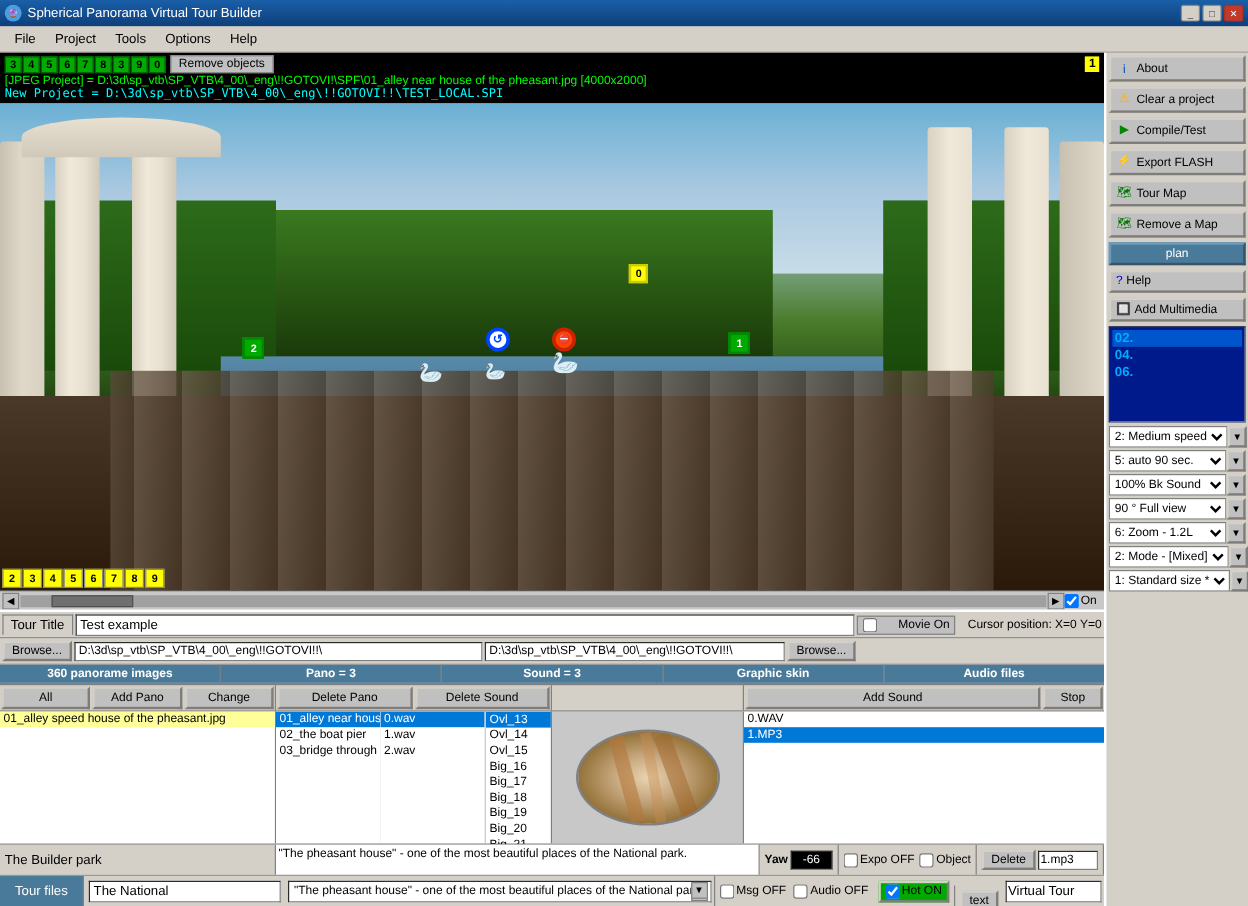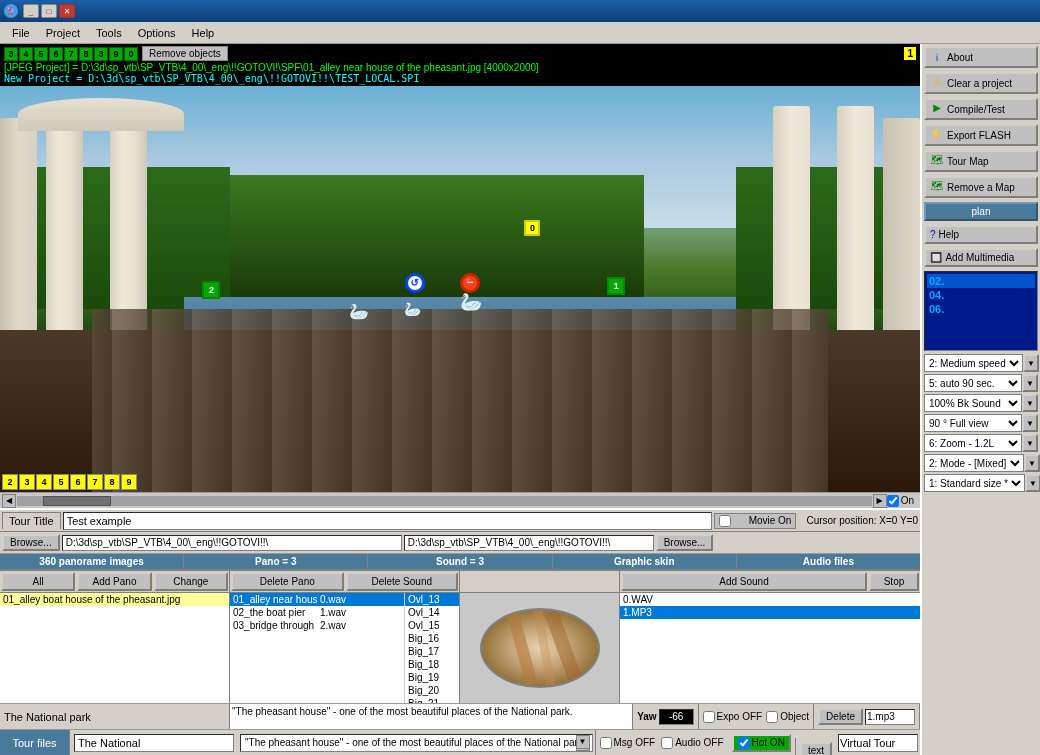--- a/index.html
+++ b/index.html
@@ -176,20 +176,21 @@
     .on-check-area { margin-left: auto; display: flex; align-items: center; gap: 2px; padding-right: 2px; }
 
     .desc-scroll { flex: 1; border-right: 1px solid #808080; }
     .desc-textarea { width: 100%; height: 100%; border: none; background: white; font-size: 10px; resize: none; padding: 2px; font-family: Arial, sans-serif; }
   </style>
 </head>
 <body>
 
 <div class="titlebar">
   <div class="icon">🔮</div>
+  <span class="title">Spherical Panorama Virtual Tour Builder</span>
   <div class="win-buttons">
     <div class="win-btn min">_</div>
     <div class="win-btn max">□</div>
     <div class="win-btn close">✕</div>
   </div>
 </div>
 
 <div class="menubar">
   <div class="menu-item">File</div>
   <div class="menu-item">Project</div>
@@ -324,21 +325,21 @@
       <div class="audio-actions">
         <button class="action-btn" style="flex:1;">Add Sound</button>
         <button class="action-btn" style="flex:0 0 50px;">Stop</button>
       </div>
     </div>
 
     <div class="content-area">
 
       <div class="pano-list-area">
         <div class="pano-list">
-          <div class="list-item highlight">01_alley boat house of the pheasant.jpg</div>
+          <div class="list-item highlight">01_alley speed house of the pheasant.jpg</div>
         </div>
       </div>
 
       <div class="sound-area">
         <div style="display:flex; flex:1; overflow:hidden;">
           <div class="sound-list" style="flex:1;">
             <div class="list-item selected">01_alley near house of the pheas.</div>
             <div class="list-item">02_the boat pier</div>
             <div class="list-item">03_bridge through river Stone</div>
           </div>
@@ -374,21 +375,21 @@
 
       <div class="audio-area">
         <div class="audio-list">
           <div class="list-item">0.WAV</div>
           <div class="list-item selected">1.MP3</div>
         </div>
       </div>
     </div>
 
     <div class="bottom-info">
-      <div class="bottom-info-left">The National park</div>
+      <div class="bottom-info-left">The Builder park</div>
       <div class="desc-scroll" style="width:320px; height:26px; border-right:1px solid #808080;">
         <textarea class="desc-textarea" readonly="" style="">"The pheasant house" - one of the most beautiful places of the National park.</textarea>
       </div>
       <div class="yaw-area">
         <span class="yaw-label">Yaw</span>
         <input type="text" class="yaw-input" value="-66" style="">
       </div>
       <div class="checkboxes-area">
         <div class="check-item">
           <input type="checkbox" style="">

